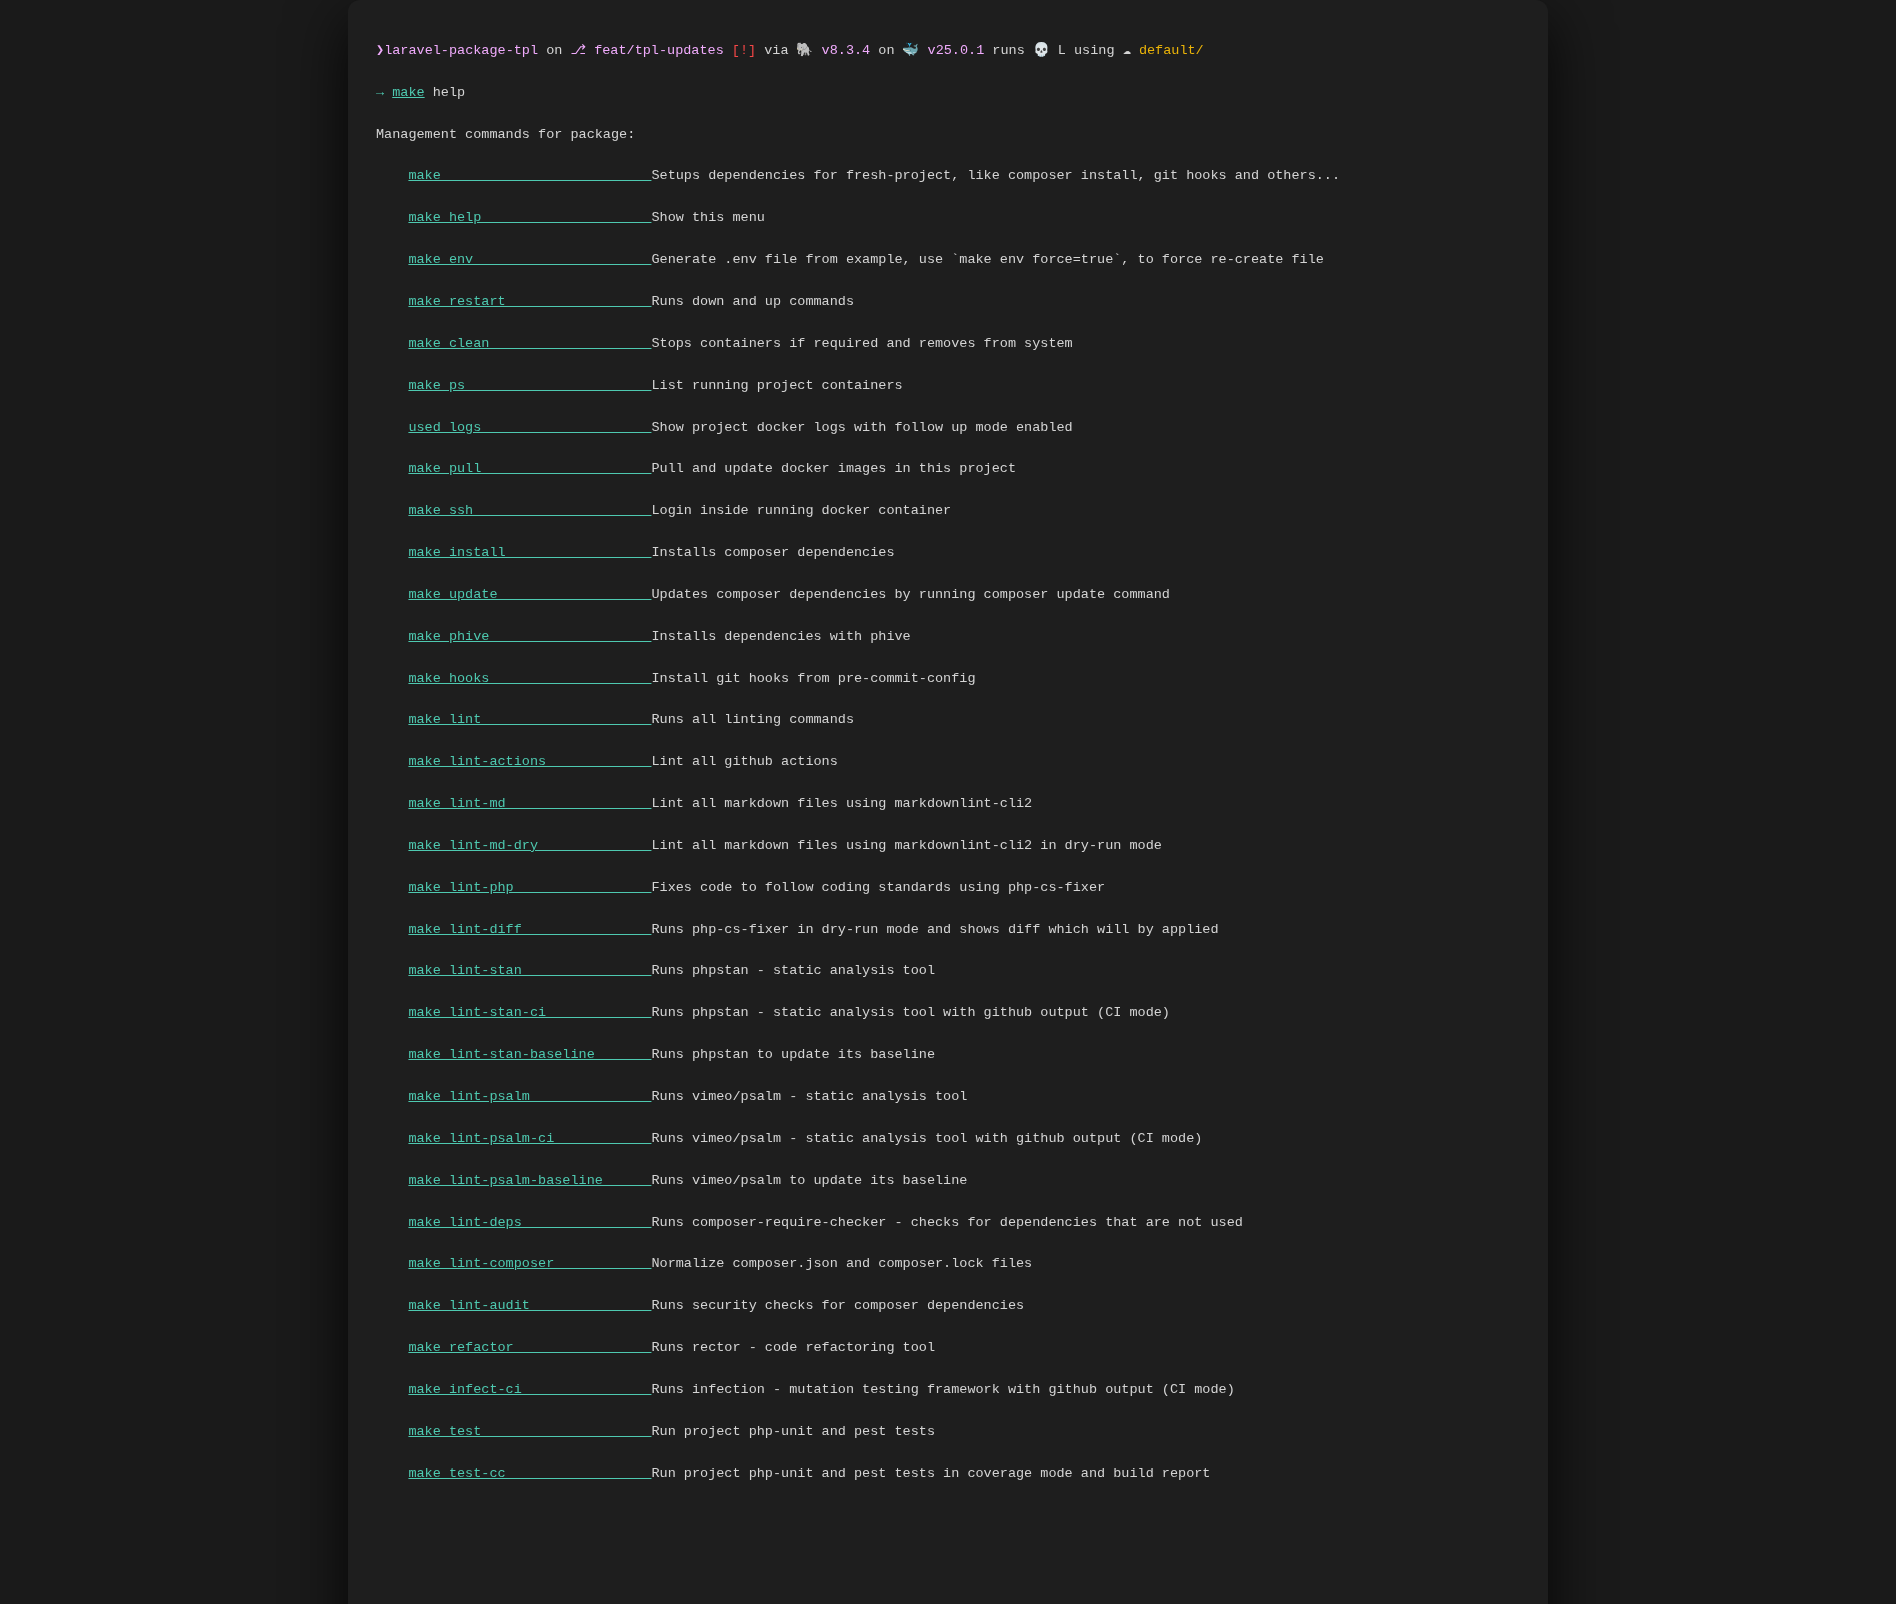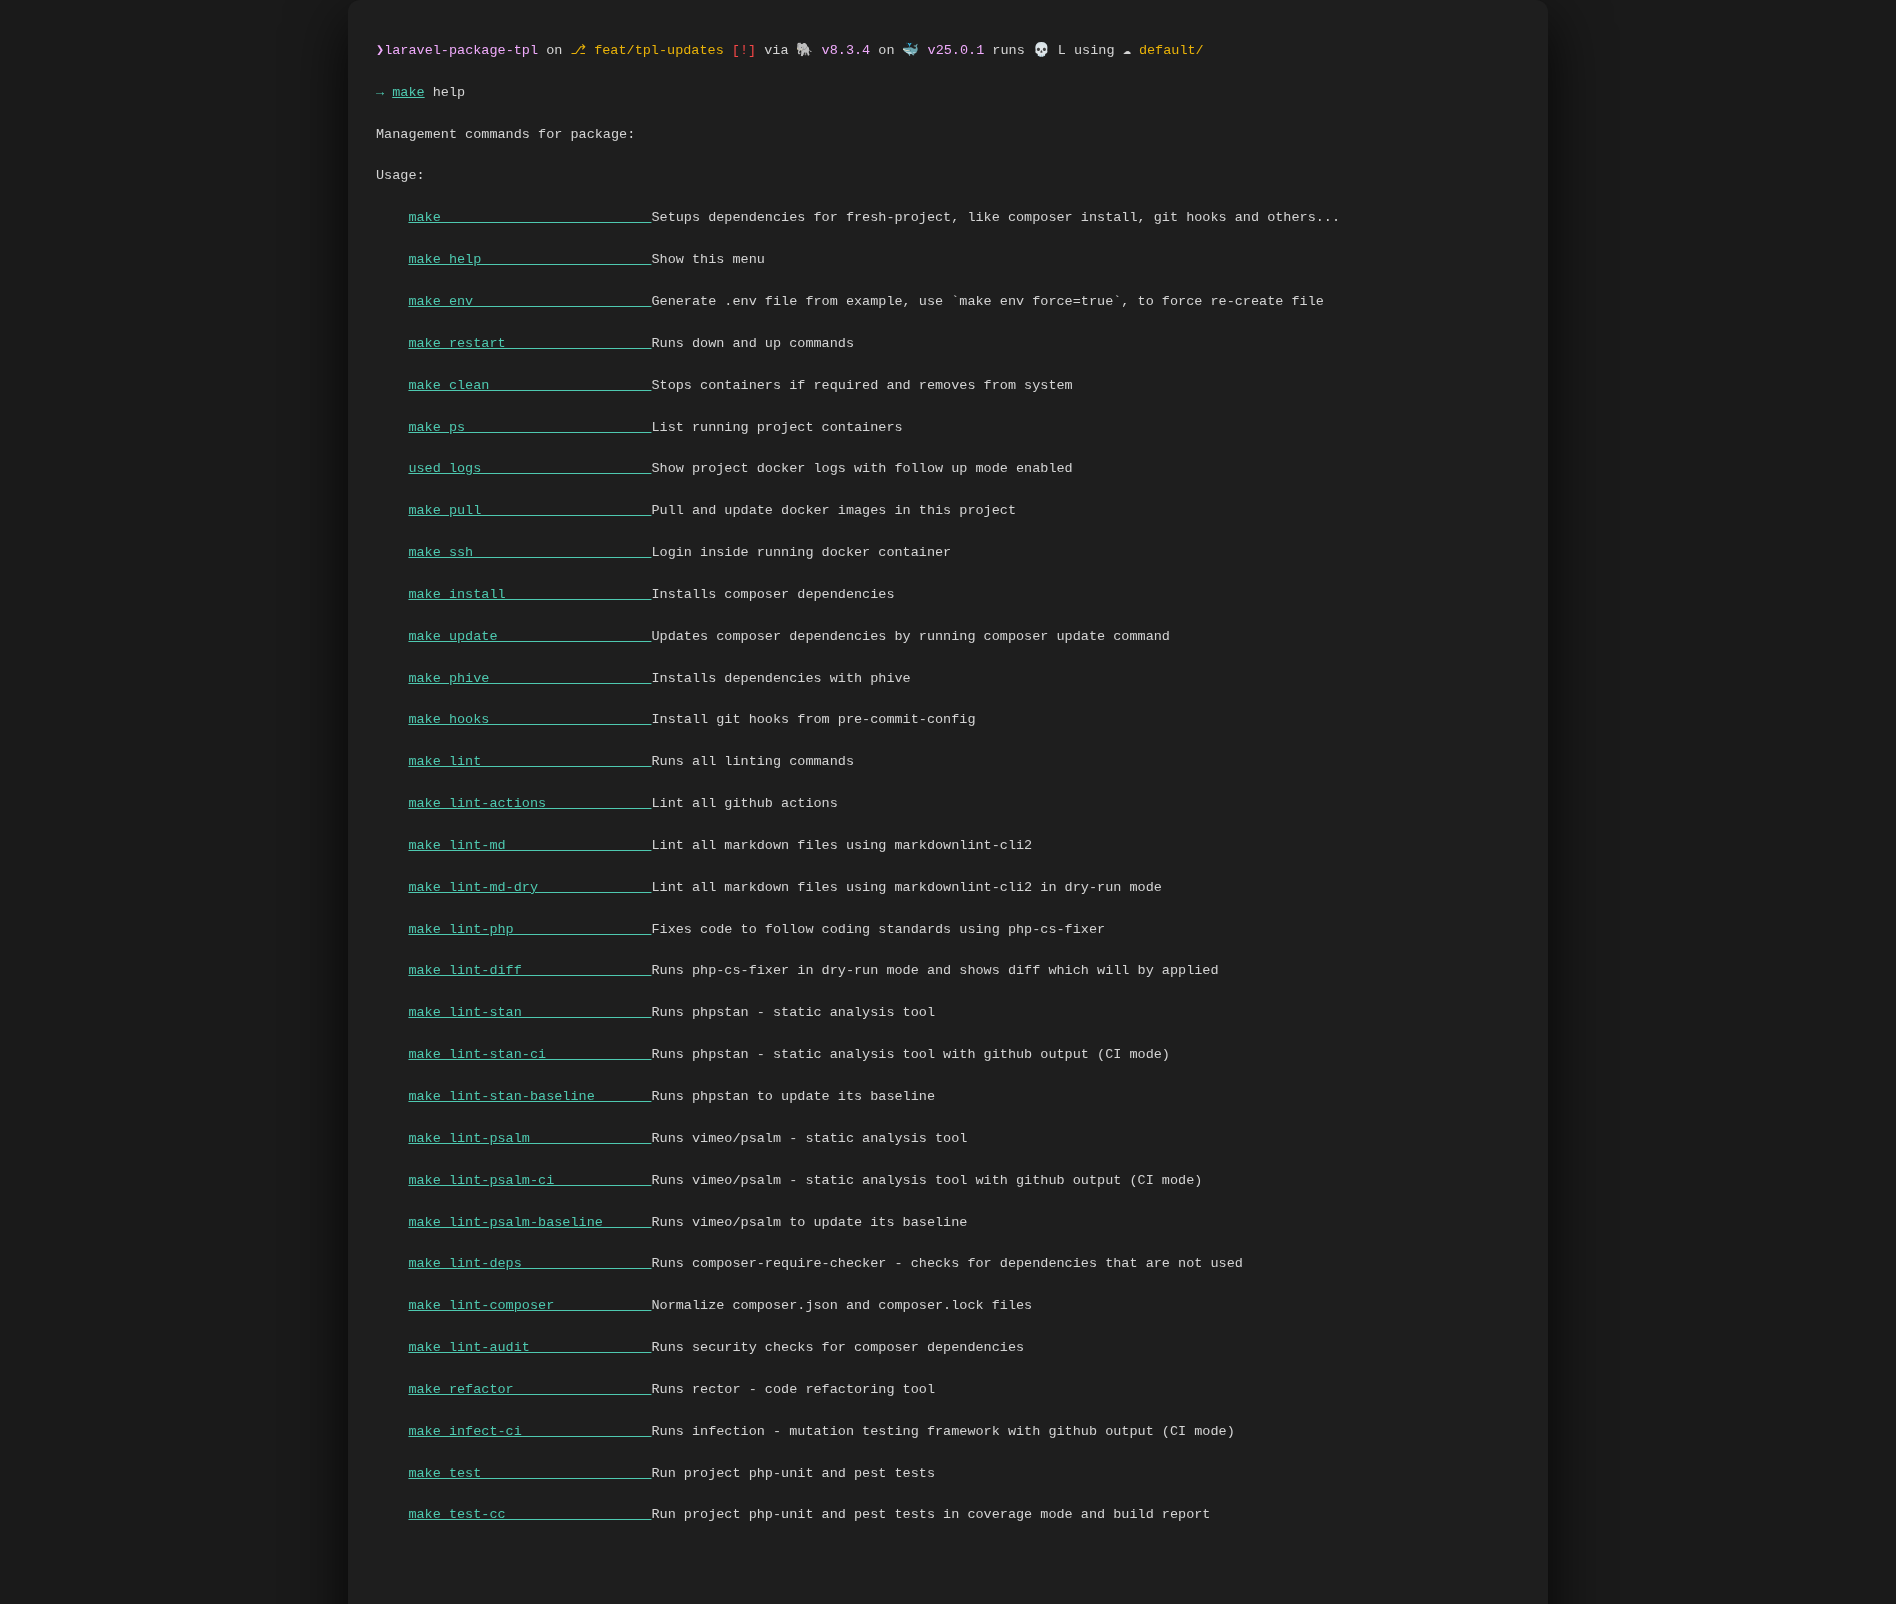--- a/index.html
+++ b/index.html
@@ -28,37 +28,36 @@
       line-height: 1.55;
       color: #d4d4d4;
       white-space: pre;
       font-family: 'Courier New', Courier, monospace;
     }
 
     .c-green { color: #f0abfc; }
     .c-white { color: #d4d4d4; }
     .c-make { color: #4ec9b0; text-decoration: underline; }
     .c-arrow { color: #4ec9b0; }
-    .c-branch { color: #eab308; }
+    .c-branch { color: #f0abfc; }
     .c-exclaim { color: #f44747; }
     .c-default { color: #eab308; }
 
     .line {
       display: block;
     }
   </style>
 </head>
 <body>
 
 <div class="terminal-window">
   <div class="terminal-content">
 <span class="line"><span class="c-green">❯laravel-package-tpl</span> on <span class="c-branch">⎇ feat/tpl-updates</span> <span class="c-exclaim">[!]</span> via <span>🐘</span> <span class="c-green">v8.3.4</span> on <span>🐳</span> <span class="c-green">v25.0.1</span> runs <span>💀</span> <span class="c-white">L</span> using <span>☁</span> <span class="c-default">default/</span></span>
 <span class="line"><span class="c-arrow">→</span> <span class="c-make">make</span> help</span>
 <span class="line">Management commands for package:</span>
-<span class="line">Usage:</span>
 <span class="line">    <span class="c-make">make                          </span>Setups dependencies for fresh-project, like composer install, git hooks and others...</span>
 <span class="line">    <span class="c-make">make help                     </span>Show this menu</span>
 <span class="line">    <span class="c-make">make env                      </span>Generate .env file from example, use `make env force=true`, to force re-create file</span>
 <span class="line">    <span class="c-make">make restart                  </span>Runs down and up commands</span>
 <span class="line">    <span class="c-make">make clean                    </span>Stops containers if required and removes from system</span>
 <span class="line">    <span class="c-make">make ps                       </span>List running project containers</span>
 <span class="line">    <span class="c-make">used logs                     </span>Show project docker logs with follow up mode enabled</span>
 <span class="line">    <span class="c-make">make pull                     </span>Pull and update docker images in this project</span>
 <span class="line">    <span class="c-make">make ssh                      </span>Login inside running docker container</span>
 <span class="line">    <span class="c-make">make install                  </span>Installs composer dependencies</span>

